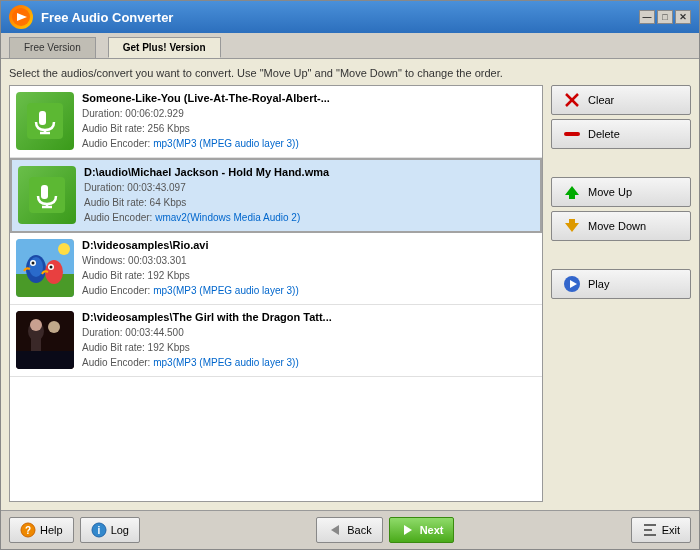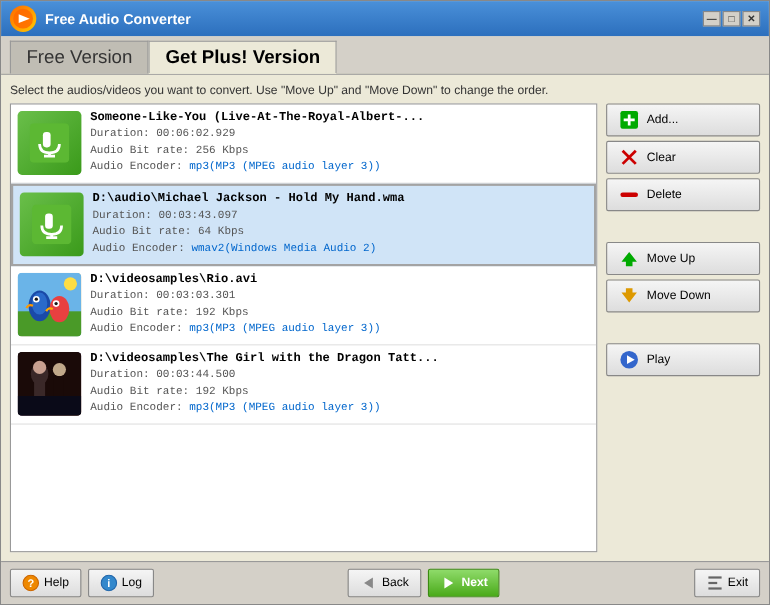--- a/index.html
+++ b/index.html
@@ -65,23 +65,23 @@
       background: #d4d0c8;
       padding: 4px 8px 0 8px;
       flex-shrink: 0;
     }
     .tab {
       padding: 4px 14px;
       border: 1px solid #999;
       background: #c0bdb4;
       cursor: pointer;
       border-bottom: none;
-      font-size: 17px;
+      font-size: 10px;
       color: #333;
-      margin-right: 0;
+      margin-right: 12px;
     }
     .tab.active {
       background: #ece9d8;
       border-bottom: 1px solid #ece9d8;
       font-weight: bold;
       color: #000;
       position: relative;
       z-index: 1;
     }
     .content-area {
@@ -149,21 +149,20 @@
       display: flex;
       align-items: center;
       justify-content: center;
     }
     .audio-icon svg {
       width: 36px;
       height: 36px;
     }
     .item-info {
       flex: 1;
-      font-family: Liberation Mono, monospace;
     }
     .item-title {
       font-weight: bold;
       font-size: 11px;
       color: #000;
       margin-bottom: 2px;
     }
     .item-detail {
       font-size: 10px;
       color: #555;
@@ -261,21 +260,21 @@
       <div class="win-btn">✕</div>
     </div>
   </div>
 
   <div class="tabs-bar">
     <div class="tab">Free Version</div>
     <div class="tab active">Get Plus! Version</div>
   </div>
 
   <div class="content-area">
-    <div class="instruction-text">Select the audios/videos you want to convert. Use "Move Up" and "Move Down" to change the order.</div>
+    <div class="instruction-text">Select the audios/convert you want to convert. Use "Move Up" and "Move Down" to change the order.</div>
 
     <div class="main-section">
 
       <div class="file-list">
 
         <div class="list-item">
           <div class="item-icon audio-icon">
             <svg viewBox="0 0 36 36" fill="none">
               <rect width="36" height="36" rx="4" fill="#5cb833"></rect>
               <rect x="12" y="8" width="7" height="14" rx="3" fill="white"></rect>
@@ -327,21 +326,21 @@
                 <circle cx="35" cy="28" r="3" fill="white"></circle>
                 <circle cx="35" cy="28" r="1.5" fill="#1a1a1a"></circle>
                 <path d="M32 33 Q28 31 26 35" stroke="#ffaa00" stroke-width="2" fill="none"></path>
 
                 <circle cx="48" cy="10" r="6" fill="#ffdd44"></circle>
               </svg>
             </div>
           </div>
           <div class="item-info">
             <div class="item-title">D:\videosamples\Rio.avi</div>
-            <div class="item-detail">Duration: 00:03:03.301</div>
+            <div class="item-detail">Windows: 00:03:03.301</div>
             <div class="item-detail">Audio Bit rate: 192 Kbps</div>
             <div class="item-detail">Audio Encoder: <span style="color:#0066cc">mp3(MP3 (MPEG audio layer 3))</span></div>
           </div>
         </div>
 
         <div class="list-item">
           <div class="item-icon">
             <div class="thumb-dragon" style="position:relative;">
               <svg width="58" height="58" viewBox="0 0 58 58" style="position:absolute;top:0;left:0;">
                 <rect width="58" height="58" fill="#1a0a08"></rect>
@@ -360,30 +359,20 @@
           <div class="item-info">
             <div class="item-title">D:\videosamples\The Girl with the Dragon Tatt...</div>
             <div class="item-detail">Duration: 00:03:44.500</div>
             <div class="item-detail">Audio Bit rate: 192 Kbps</div>
             <div class="item-detail">Audio Encoder: <span style="color:#0066cc">mp3(MP3 (MPEG audio layer 3))</span></div>
           </div>
         </div>
       </div>
 
       <div class="side-buttons">
-        <button class="side-btn">
-          <div class="btn-icon">
-            <svg width="18" height="18" viewBox="0 0 18 18">
-              <rect x="1" y="1" width="16" height="16" rx="2" fill="#00aa00"></rect>
-              <line x1="9" y1="4" x2="9" y2="14" stroke="white" stroke-width="2.5"></line>
-              <line x1="4" y1="9" x2="14" y2="9" stroke="white" stroke-width="2.5"></line>
-            </svg>
-          </div>
-          <span>Add...</span>
-        </button>
 
         <button class="side-btn">
           <div class="btn-icon">
             <svg width="18" height="18" viewBox="0 0 18 18">
               <line x1="3" y1="3" x2="15" y2="15" stroke="#cc0000" stroke-width="2.5"></line>
               <line x1="15" y1="3" x2="3" y2="15" stroke="#cc0000" stroke-width="2.5"></line>
             </svg>
           </div>
           <span>Clear</span>
         </button>

